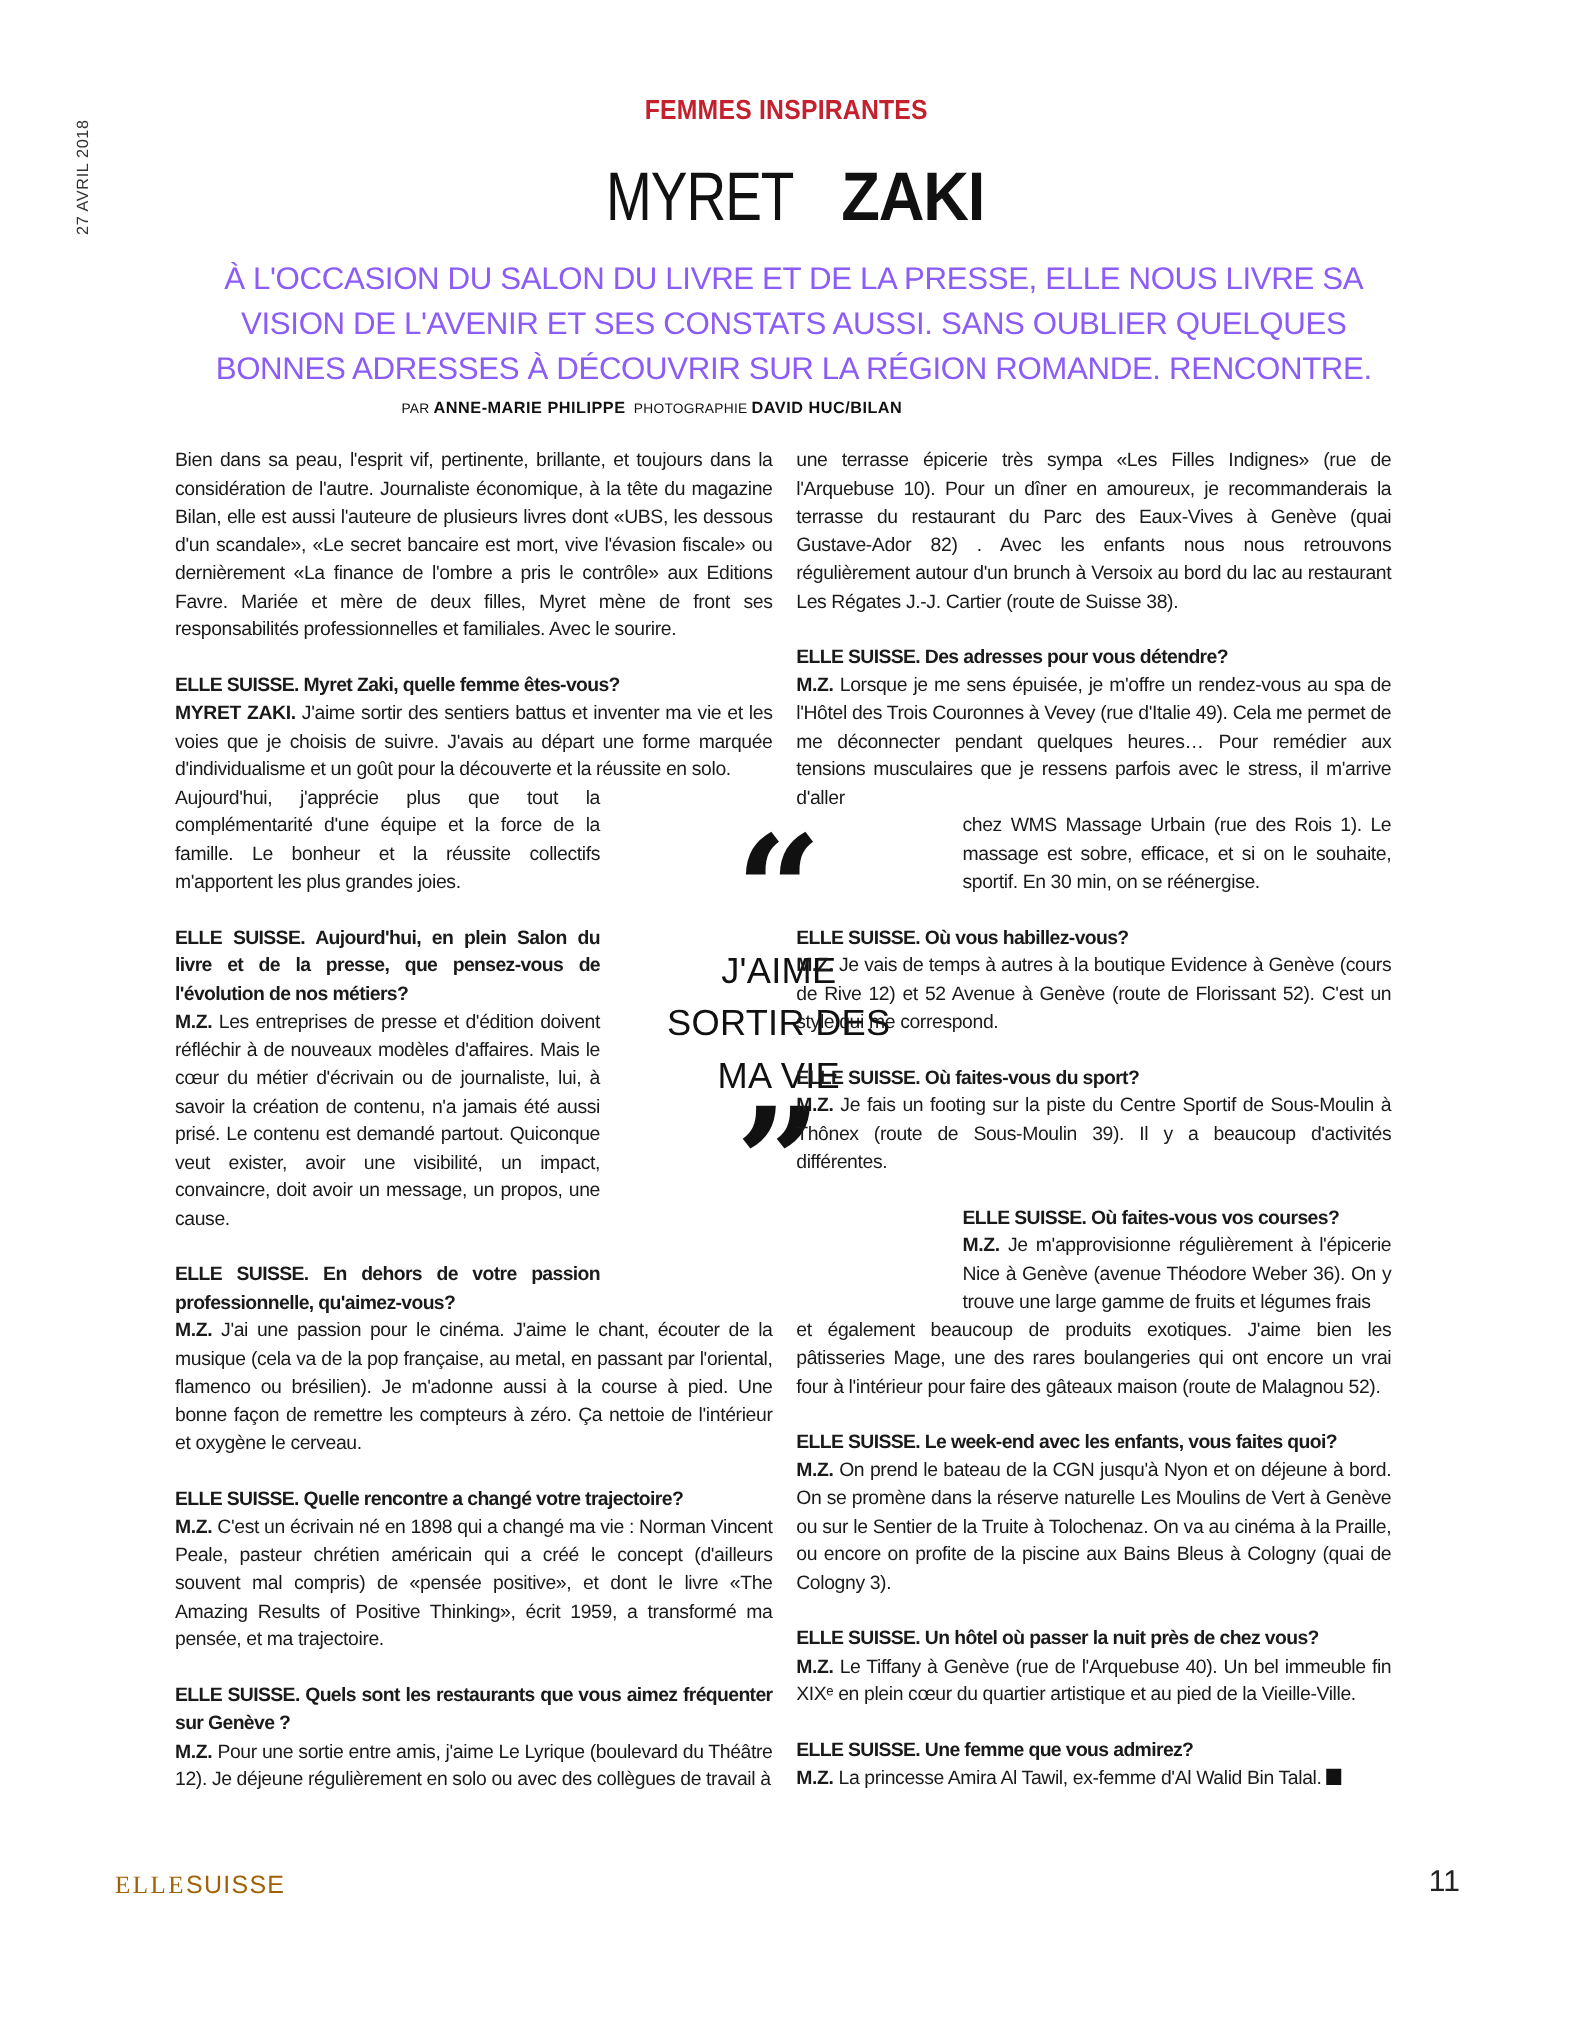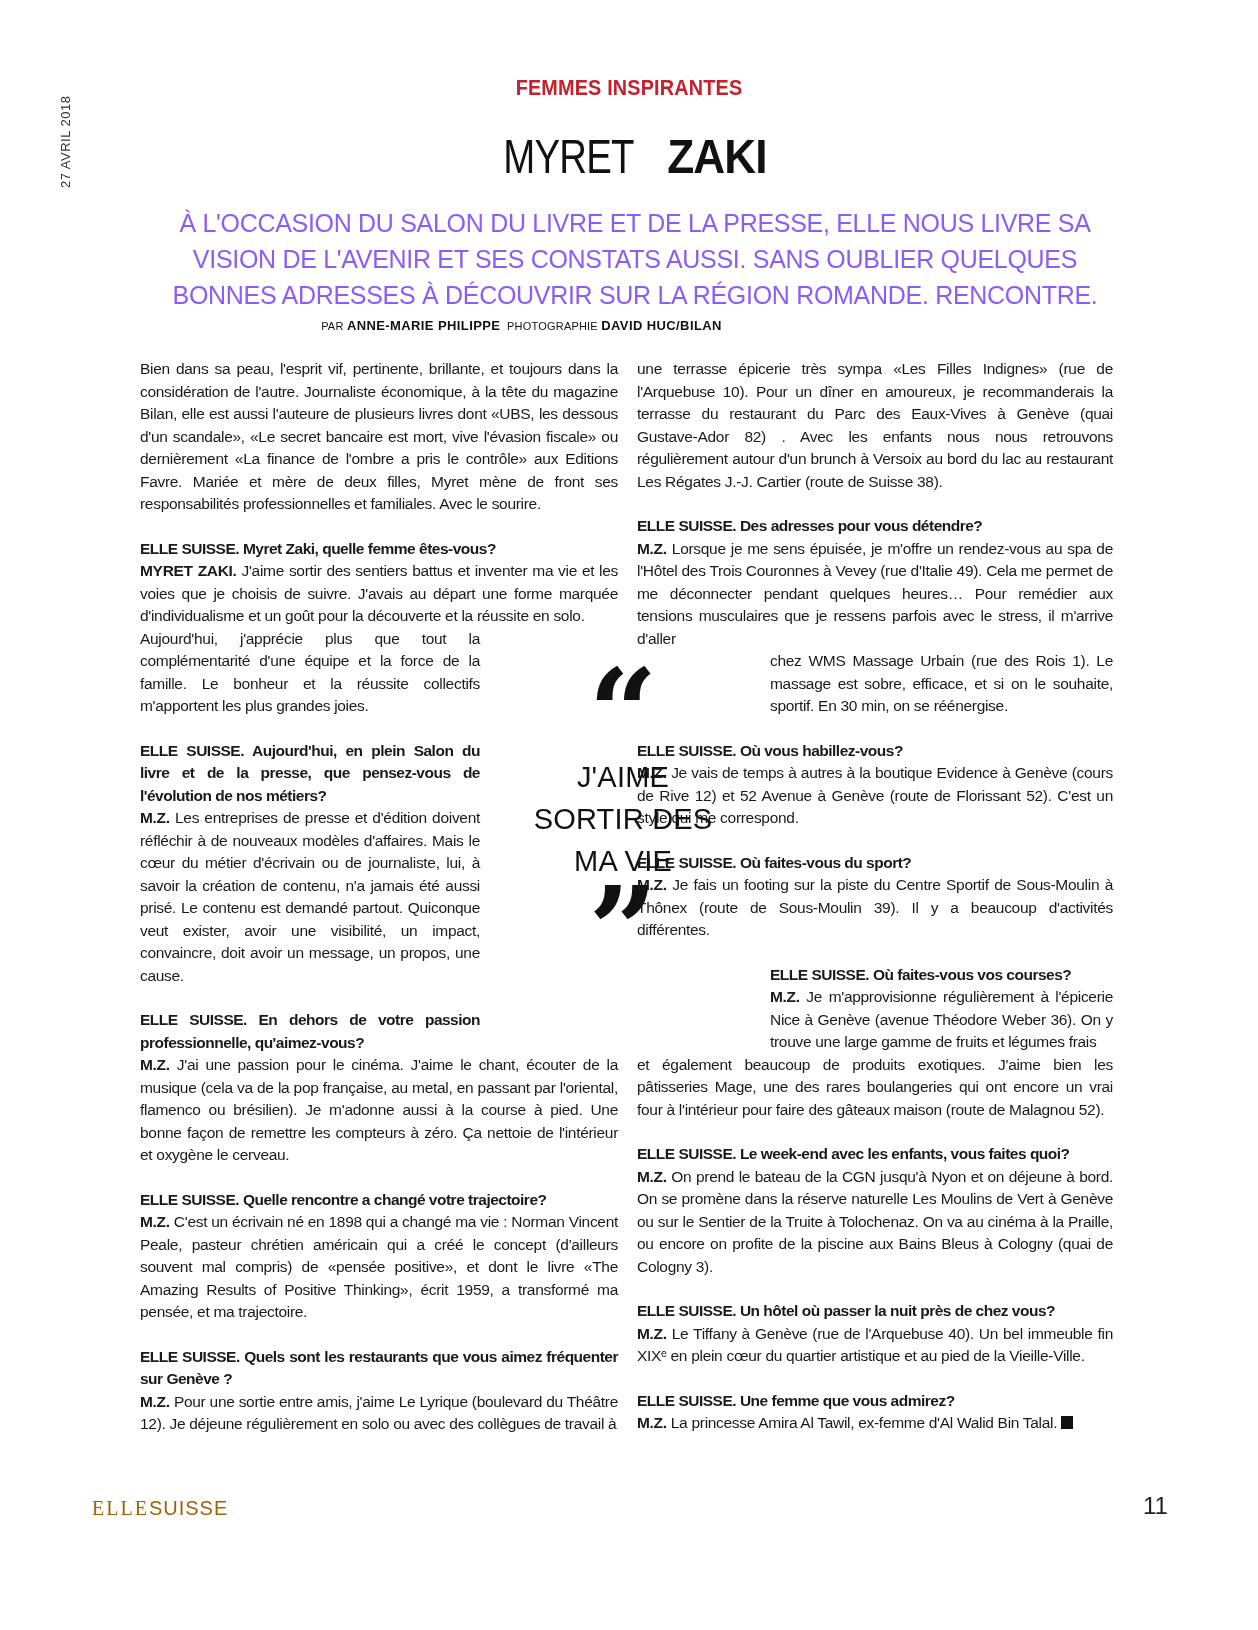--- a/index.html
+++ b/index.html
@@ -1,19 +1,19 @@
 <!DOCTYPE html>
 <html><head>
 <meta charset="utf-8">
 <style>
   html, body { margin: 0; padding: 0; background: #ffffff; }
   body { width: 1258px; height: 1630px; position: relative; overflow: hidden; color: #1a1a1a; font-family: "Liberation Sans", sans-serif; }
   .date-vertical { position: absolute; left: 58px; top: 98px; width: 90px; height: 20px; transform-origin: 0 0; transform: rotate(-90deg) translate(-90px, 0); font-size: 13px; letter-spacing: 0.5px; color: #333; white-space: nowrap; }
   .kicker { position: absolute; top: 75px; left: 0; width: 1258px; text-align: center; font-size: 22px; font-weight: bold; color: #c4202e; letter-spacing: 0.2px; transform: scaleX(0.9); }
-  .title { position: absolute; top: 118px; left: 0; width: 1258px; text-align: center; font-size: 48px; line-height: 78px; letter-spacing: -1px; }
+  .title { position: absolute; top: 118px; left: 0; width: 1258px; text-align: center; font-size: 55px; line-height: 78px; letter-spacing: -1px; }
   .title .thin { font-weight: 100; color: #111; -webkit-text-stroke: 0; font-family: "Liberation Sans Narrow", "Liberation Sans", sans-serif; transform: scaleX(0.8); display: inline-block; }
   .title .bold { font-weight: bold; color: #111; display: inline-block; transform: scaleX(0.92); }
   .standfirst { position: absolute; top: 205px; left: 140px; width: 990px; text-align: center; font-size: 25px; line-height: 36px; color: #8b5cf6; letter-spacing: -0.3px; font-weight: normal; }
   .byline { position: absolute; top: 318px; left: 0; width: 1043px; text-align: center; font-size: 12px; color: #111; }
   .byline .small { font-size: 11px; letter-spacing: 0.2px; }
   .byline b { font-size: 13px; letter-spacing: 0.4px; }
   .col { position: absolute; font-size: 15.5px; line-height: 22.5px; color: #1a1a1a; text-align: justify; letter-spacing: -0.3px; }
   .col p { margin: 0 0 22px 0; }
   .col .q { font-weight: bold; display: block; letter-spacing: -0.5px; }
   .col .a-lead { font-weight: bold; }

